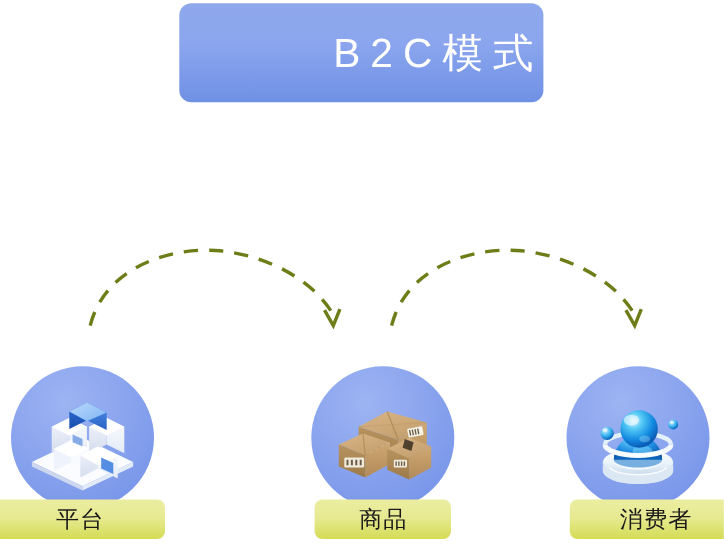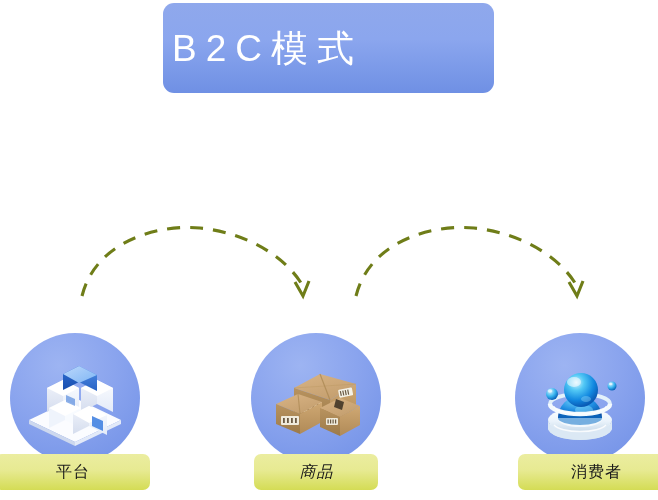--- a/index.html
+++ b/index.html
@@ -19,21 +19,21 @@
   #title-banner {
     position: absolute;
     left: 163px;
     top: 3px;
     width: 331px;
     height: 90px;
     border-radius: 11px;
     background: linear-gradient(180deg, #8fa8ec 0%, #8ba6ee 40%, #6f90e4 100%);
     display: flex;
     align-items: center;
-    justify-content: flex-start;
+    justify-content: flex-end;
     box-sizing: border-box;
   }
   #title-banner-text {
     color: #ffffff;
     font-size: 37px;
     letter-spacing: 9px;
     text-indent: 9px;
     line-height: 1;
     white-space: nowrap;
     font-weight: 400;
@@ -49,21 +49,21 @@
     pointer-events: none;
   }
 
   
   .node {
     position: absolute;
     width: 160px;
     height: 165px;
   }
   #node-platform { left: -5px;  top: 333px; }
-  #node-goods    { left: 236px; top: 333px; font-style: italic; }
+  #node-goods    { left: 268px; top: 333px; }
   #node-consumer { left: 500px; top: 333px; }
 
   .node-circle {
     position: absolute;
     left: 15px;
     top: 0px;
     width: 130px;
     height: 130px;
     border-radius: 50%;
     background: radial-gradient(circle at 38% 25%, #9db4f2 0%, #8aa4ee 45%, #6f8fe6 100%);
@@ -88,21 +88,21 @@
     align-items: center;
     justify-content: center;
     box-sizing: border-box;
   }
   #label-platform { left: 0px;   width: 155px; }
   #label-goods    { left: 18px;  width: 124px; }
   #label-consumer { left: 18px;  width: 156px; }
 
   .node-label-text {
     color: #1a1a1a;
-    font-size: 16px;
+    font-size: 21px;
     letter-spacing: 1px;
     text-indent: 1px;
     line-height: 1;
     white-space: nowrap;
   }
 </style>
 </head>
 <body>
 
 <div id="title-banner">

